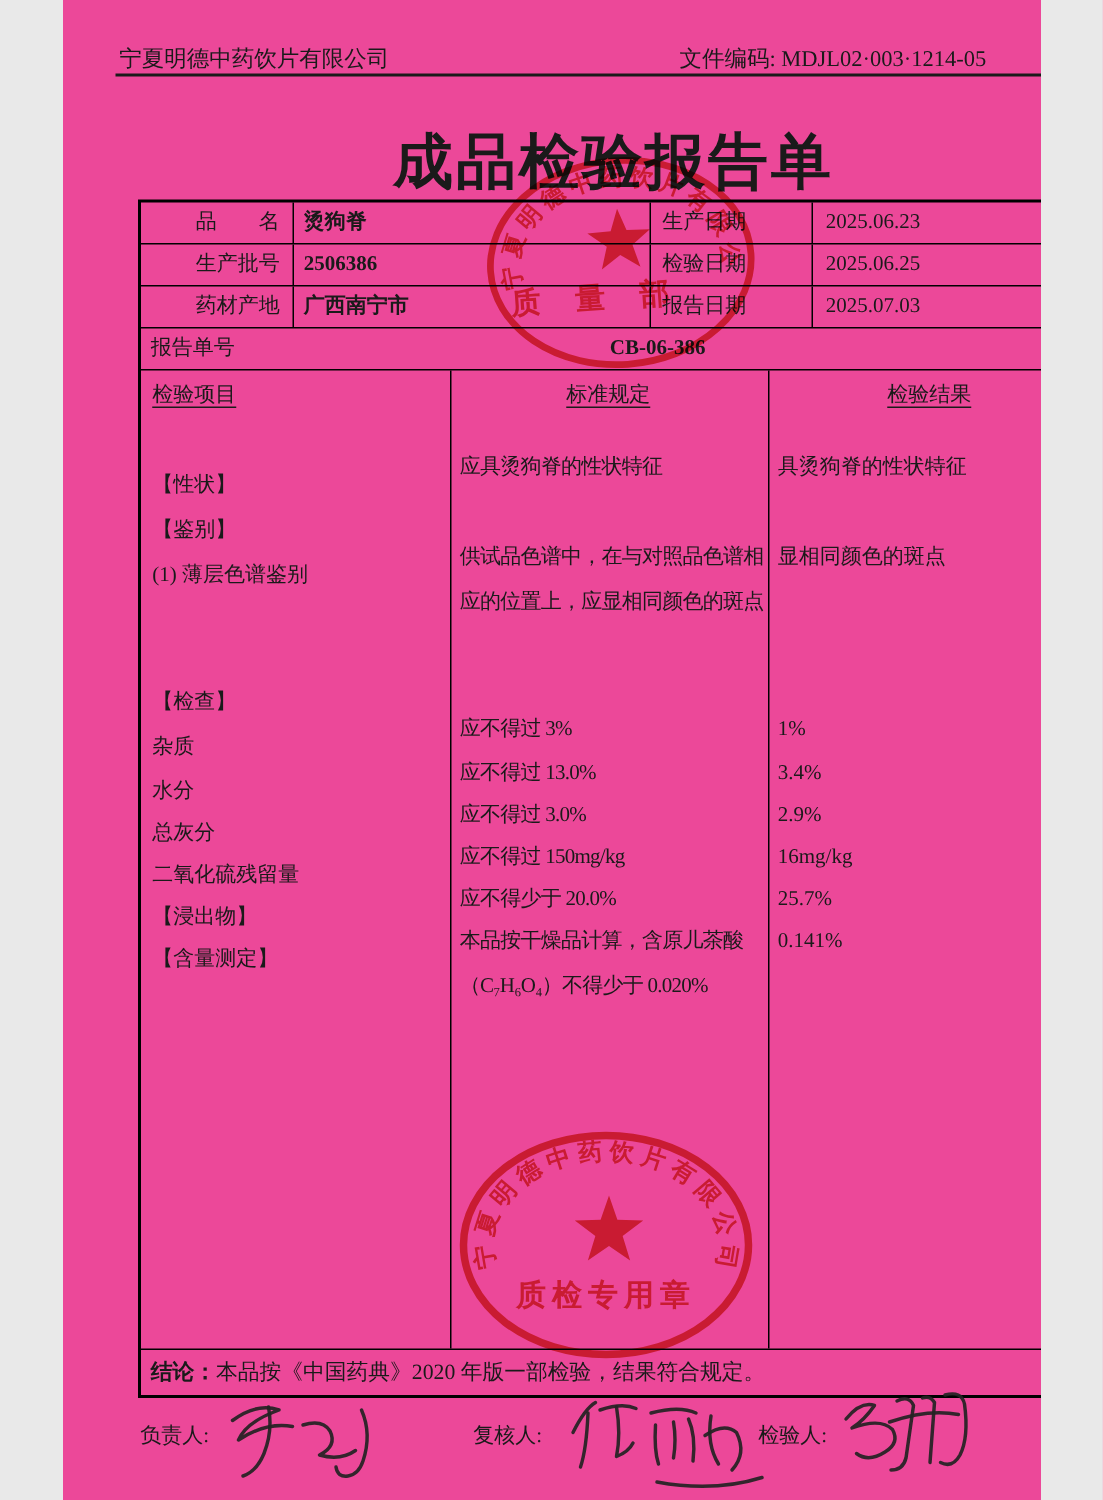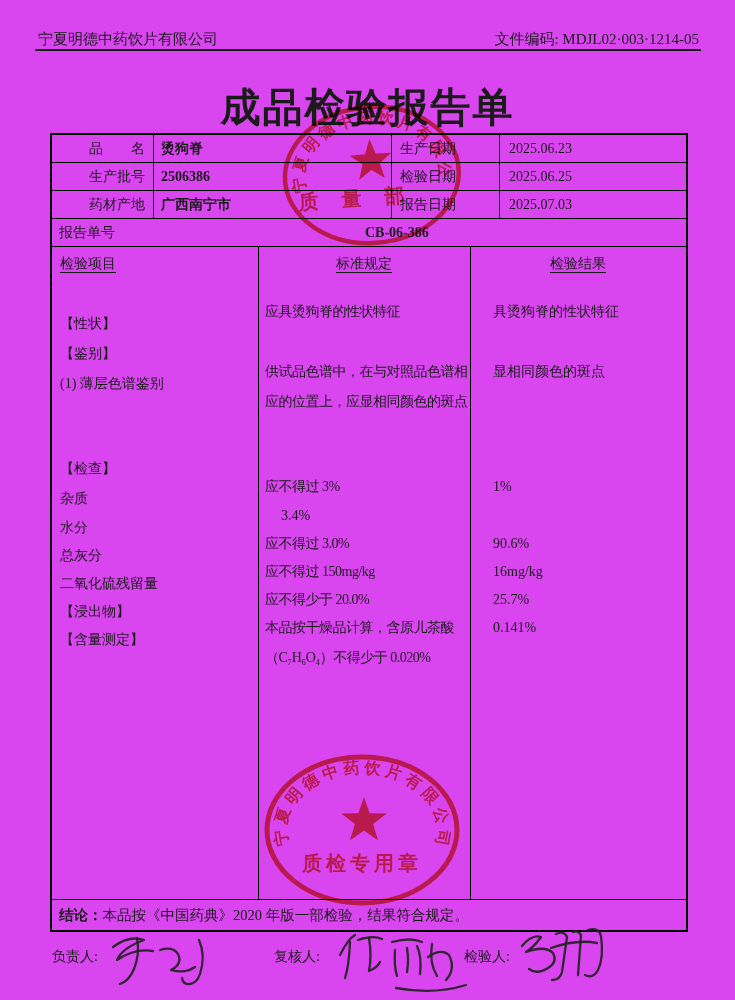--- a/index.html
+++ b/index.html
@@ -1,17 +1,17 @@
 <!DOCTYPE html>
 <html><head>
 <meta charset="utf-8">
 <style>
   html,body{margin:0;padding:0;background:#e9e9e9;}
   .page{
-    position:relative;width:735px;height:1000px;background:#d946ef;
+    position:relative;width:652px;height:1000px;background:#ec4899;
     font-family:"Liberation Serif","DejaVu Serif",serif;color:#1a1a1a;
     overflow:hidden;margin:0 auto;
   }
   
   .phead{position:absolute;top:30px;left:38px;right:36px;display:flex;justify-content:space-between;font-size:15px;}
   .hr{position:absolute;top:49px;left:35px;width:666px;height:2px;background:#1a1a1a;}
   .title{position:absolute;top:80px;left:0;width:735px;text-align:center;font-size:40px;font-weight:bold;letter-spacing:2px;}
   
   .doc{position:absolute;left:50px;top:133px;width:638px;border:2px solid #000;box-sizing:border-box;font-size:14px;}
   .irow{display:flex;height:27px;line-height:27px;border-bottom:1px solid #000;padding-left:30px;}
@@ -27,21 +27,21 @@
   .results{position:relative;height:652px;}
   .vline{position:absolute;top:0;bottom:0;width:1px;background:#000;}
   .v1{left:206px}.v2{left:418px}
   .rhead{position:absolute;top:2px;left:0;right:0;display:grid;grid-template-columns:206px 212px 1fr;line-height:30px;}
   .rhead span{text-decoration:underline;text-underline-offset:4px;}
   .rh1{padding-left:8px;}
   .rh2,.rh3{text-align:center;}
   .rrow{position:absolute;left:0;right:0;display:grid;grid-template-columns:206px 212px 1fr;line-height:30px;}
   .c1{padding-left:8px;margin-top:12px;}
   .c2{padding-left:7px;white-space:pre-line;letter-spacing:-0.5px;}
-  .c3{padding-left:7px;margin-left:16px;}
+  .c3{padding-left:7px;}
   .rrow:nth-child(1){top:50px}
   .rrow:nth-child(2){top:80px}
   .rrow:nth-child(3){top:110px}
   .rrow:nth-child(4){top:195px}
   .rrow:nth-child(5){top:225px}
   .rrow:nth-child(6){top:254px}
   .rrow:nth-child(7){top:282px}
   .rrow:nth-child(8){top:310px}
   .rrow:nth-child(9){top:338px}
   .rrow:nth-child(10){top:366px}
@@ -129,26 +129,27 @@
           <span class="c2"></span>
           <span class="c3"></span>
         </div>
         <div class="rrow">
           <span class="c1">杂质</span>
           <span class="c2">应不得过 3%</span>
           <span class="c3">1%</span>
         </div>
         <div class="rrow">
           <span class="c1">水分</span>
+          <span class="c2">应不得过 13.0%</span>
           <span class="c3">3.4%</span>
         </div>
         <div class="rrow">
           <span class="c1">总灰分</span>
           <span class="c2">应不得过 3.0%</span>
-          <span class="c3">90.6%</span>
+          <span class="c3">2.9%</span>
         </div>
         <div class="rrow">
           <span class="c1">二氧化硫残留量</span>
           <span class="c2">应不得过 150mg/kg</span>
           <span class="c3">16mg/kg</span>
         </div>
         <div class="rrow">
           <span class="c1">【浸出物】</span>
           <span class="c2">应不得少于 20.0%</span>
           <span class="c3">25.7%</span>

